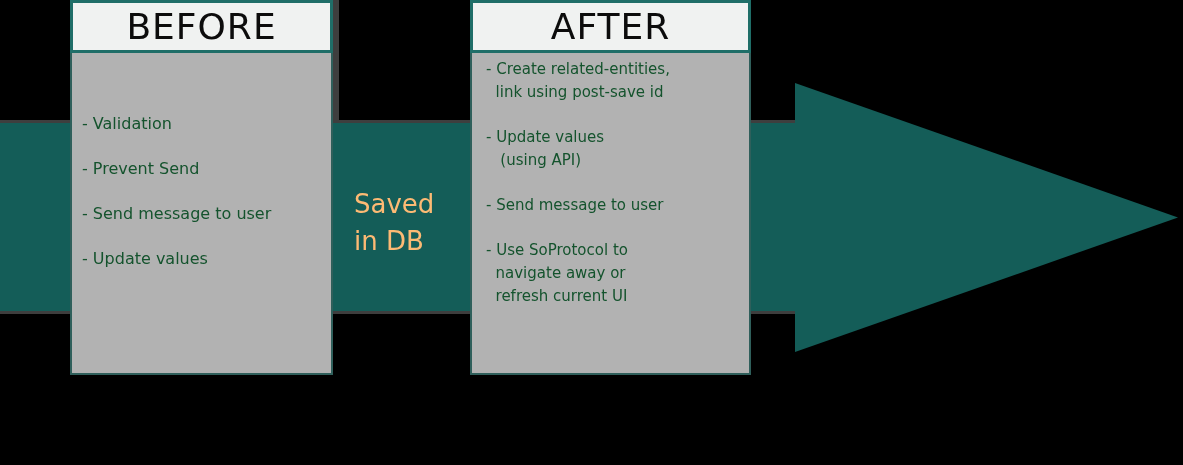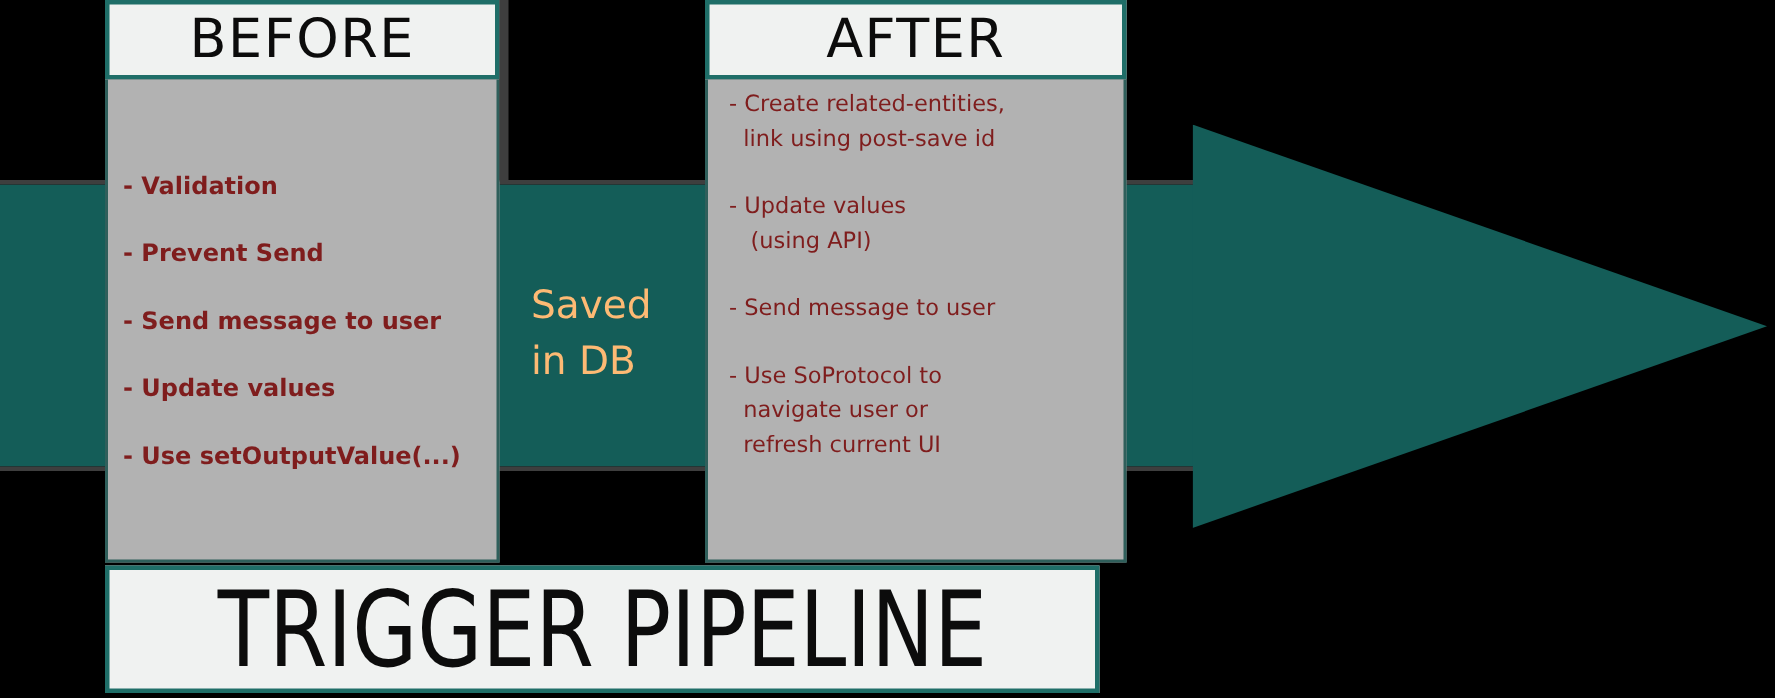--- a/index.html
+++ b/index.html
@@ -38,22 +38,22 @@
     font-size:36px;color:#0c0c0c;letter-spacing:1px;
   }
   .panel-body{
     box-sizing:border-box;height:322px;
     background:var(--panel-gray,#b2b2b2);
     border:2px solid #2f5f5b;border-top:none;
     overflow:hidden;
   }
   .panel-before .panel-body{padding:60px 8px 0 10px;}
   .panel-after  .panel-body{padding:5px 2px 0 14px;}
-  .panel-item{white-space:pre-wrap;color:#7f1d1d;}
-  .panel-before .panel-item{font-size:16px;line-height:22px;margin:0 0 23px 0;font-weight:bold;}
+  .panel-item{white-space:pre-wrap;color:#14532d;}
+  .panel-before .panel-item{font-size:16px;line-height:22px;margin:0 0 23px 0;}
   .panel-after  .panel-item{font-size:15px;line-height:23px;margin:0 0 22px 0;}
   
   .banner{
     position:absolute;left:70px;top:377px;width:663px;height:85px;
     box-sizing:border-box;
     background:var(--panel-white,#f0f2f1);
     border:3px solid var(--border-teal,#1f6e68);
     display:flex;align-items:center;justify-content:center;
   }
   .banner-text{
@@ -72,35 +72,31 @@
   <div class="arrow-label">Saved
 in DB</div>
 
   <div class="panel panel-before">
     <div class="panel-title">BEFORE</div>
     <div class="panel-body">
         <div class="panel-item">- Validation</div>
         <div class="panel-item">- Prevent Send</div>
         <div class="panel-item">- Send message to user</div>
         <div class="panel-item">- Update values</div>
-        <div class="panel-item">- Use setOutputValue(...)</div>
       </div>
   </div>
 
   <div class="panel panel-after">
     <div class="panel-title">AFTER</div>
     <div class="panel-body">
         <div class="panel-item">- Create related-entities,
   link using post-save id</div>
         <div class="panel-item">- Update values
    (using API)</div>
         <div class="panel-item">- Send message to user</div>
         <div class="panel-item">- Use SoProtocol to
-  navigate user or
+  navigate away or
   refresh current UI</div>
       </div>
   </div>
 
-  <div class="banner">
-    <div class="banner-text">TRIGGER PIPELINE</div>
-  </div>
 
 </div>
 
 </body></html>

